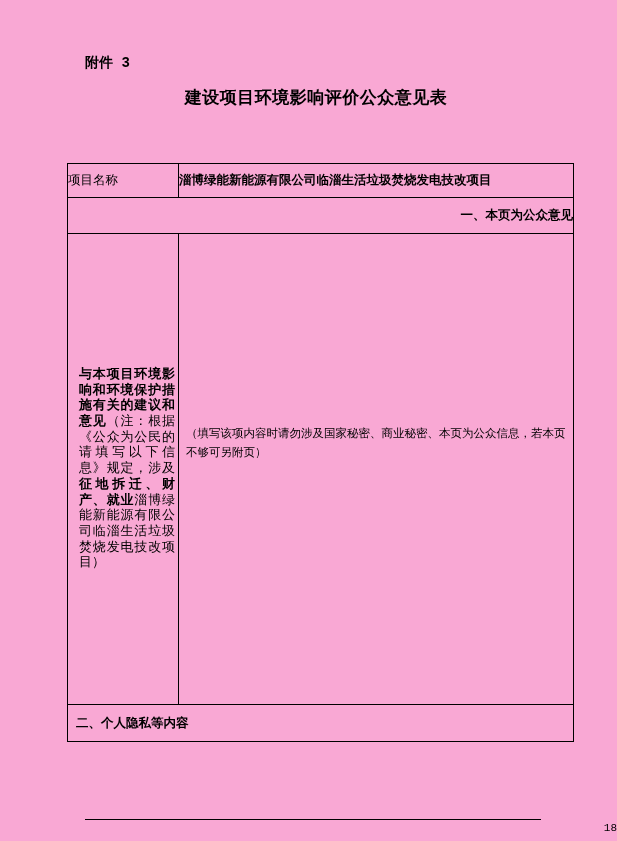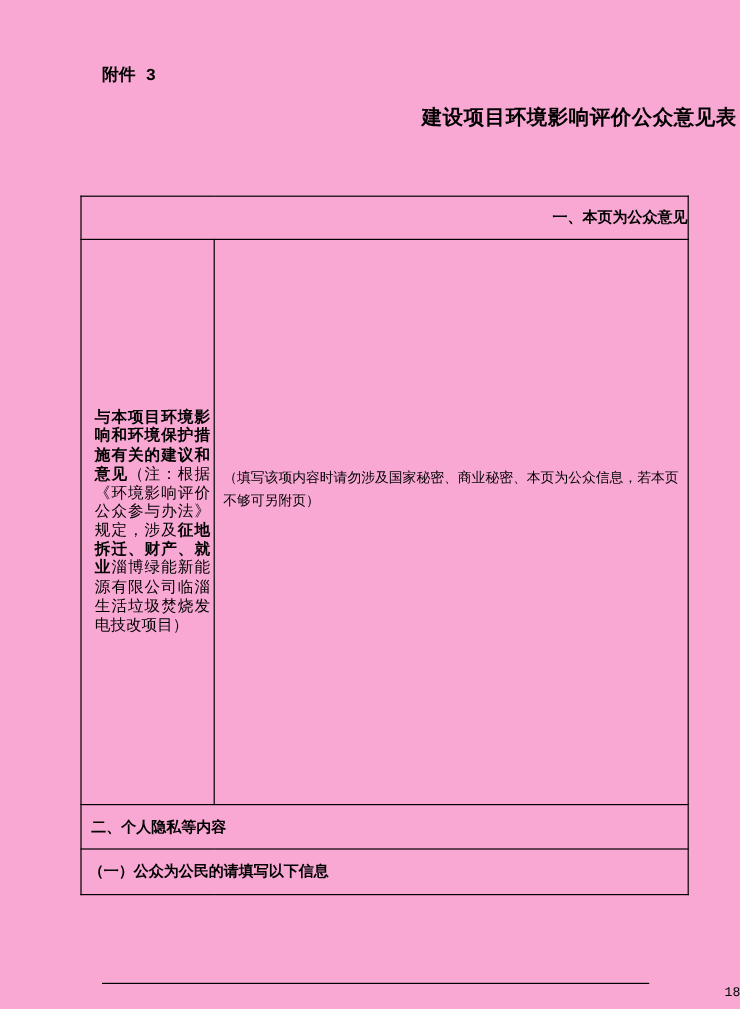--- a/index.html
+++ b/index.html
@@ -21,23 +21,23 @@
   .attachment {
     position: absolute;
     left: 85px;
     top: 54px;
     font-size: 14px;
     font-weight: bold;
   }
   .doc-title {
     position: absolute;
     left: 30px;
-    right: 3px;
+    right: 15px;
     top: 86px;
-    text-align: right;
+    text-align: center;
     font-size: 17px;
     font-weight: bold;
     letter-spacing: 0.5px;
   }
   .date-row {
     position: absolute;
     left: 85px;
     top: 132px;
     font-size: 13.5px;
     font-weight: bold;
@@ -128,42 +128,43 @@
 
   <div class="doc-title">建设项目环境影响评价公众意见表</div>
 
 
   <table class="form">
     <colgroup>
       <col class="col-label">
       <col class="col-value">
     </colgroup>
     <tbody>
+      <tr class="row-project">
+        <td class="cell-project-label">项目名称</td>
+        <td class="cell-project-value">淄博绿能新能源有限公司临淄生活垃圾焚烧发电技改项目</td>
+      </tr>
 
       <tr class="row-section">
         <td colspan="2">一、本页为公众意见</td>
       </tr>
 
       <tr class="row-opinion">
         <td>
           <div class="opinion-label">
-            <span class="bold">与本项目环境影响和环境保护措施有关的建议和意见</span><span>（注：根据《环境影响评价公众参与办法》规定，涉及</span><span class="bold">征地拆迁、财产、就业</span><span>淄博绿能新能源有限公司临淄生活垃圾焚烧发电技改项目）</span>
+            <span class="bold">与本项目环境影响和环境保护措施有关的建议和意见</span><span>（注：根据《公众为公民的请填写以下信息》规定，涉及</span><span class="bold">征地拆迁、财产、就业</span><span>淄博绿能新能源有限公司临淄生活垃圾焚烧发电技改项目）</span>
           </div>
         </td>
         <td class="cell-opinion-area">
           <div class="opinion-note">（填写该项内容时请勿涉及国家秘密、商业秘密、本页为公众信息，若本页不够可另附页）</div>
         </td>
       </tr>
 
       <tr class="row-section2">
         <td colspan="2">二、个人隐私等内容</td>
       </tr>
 
-      <tr class="row-sub">
-        <td colspan="2">（一）公众为公民的请填写以下信息</td>
-      </tr>
     </tbody>
   </table>
 
   <div class="footer-rule"></div>
   <div class="page-number">18</div>
 
 </div>
 
 </body></html>

